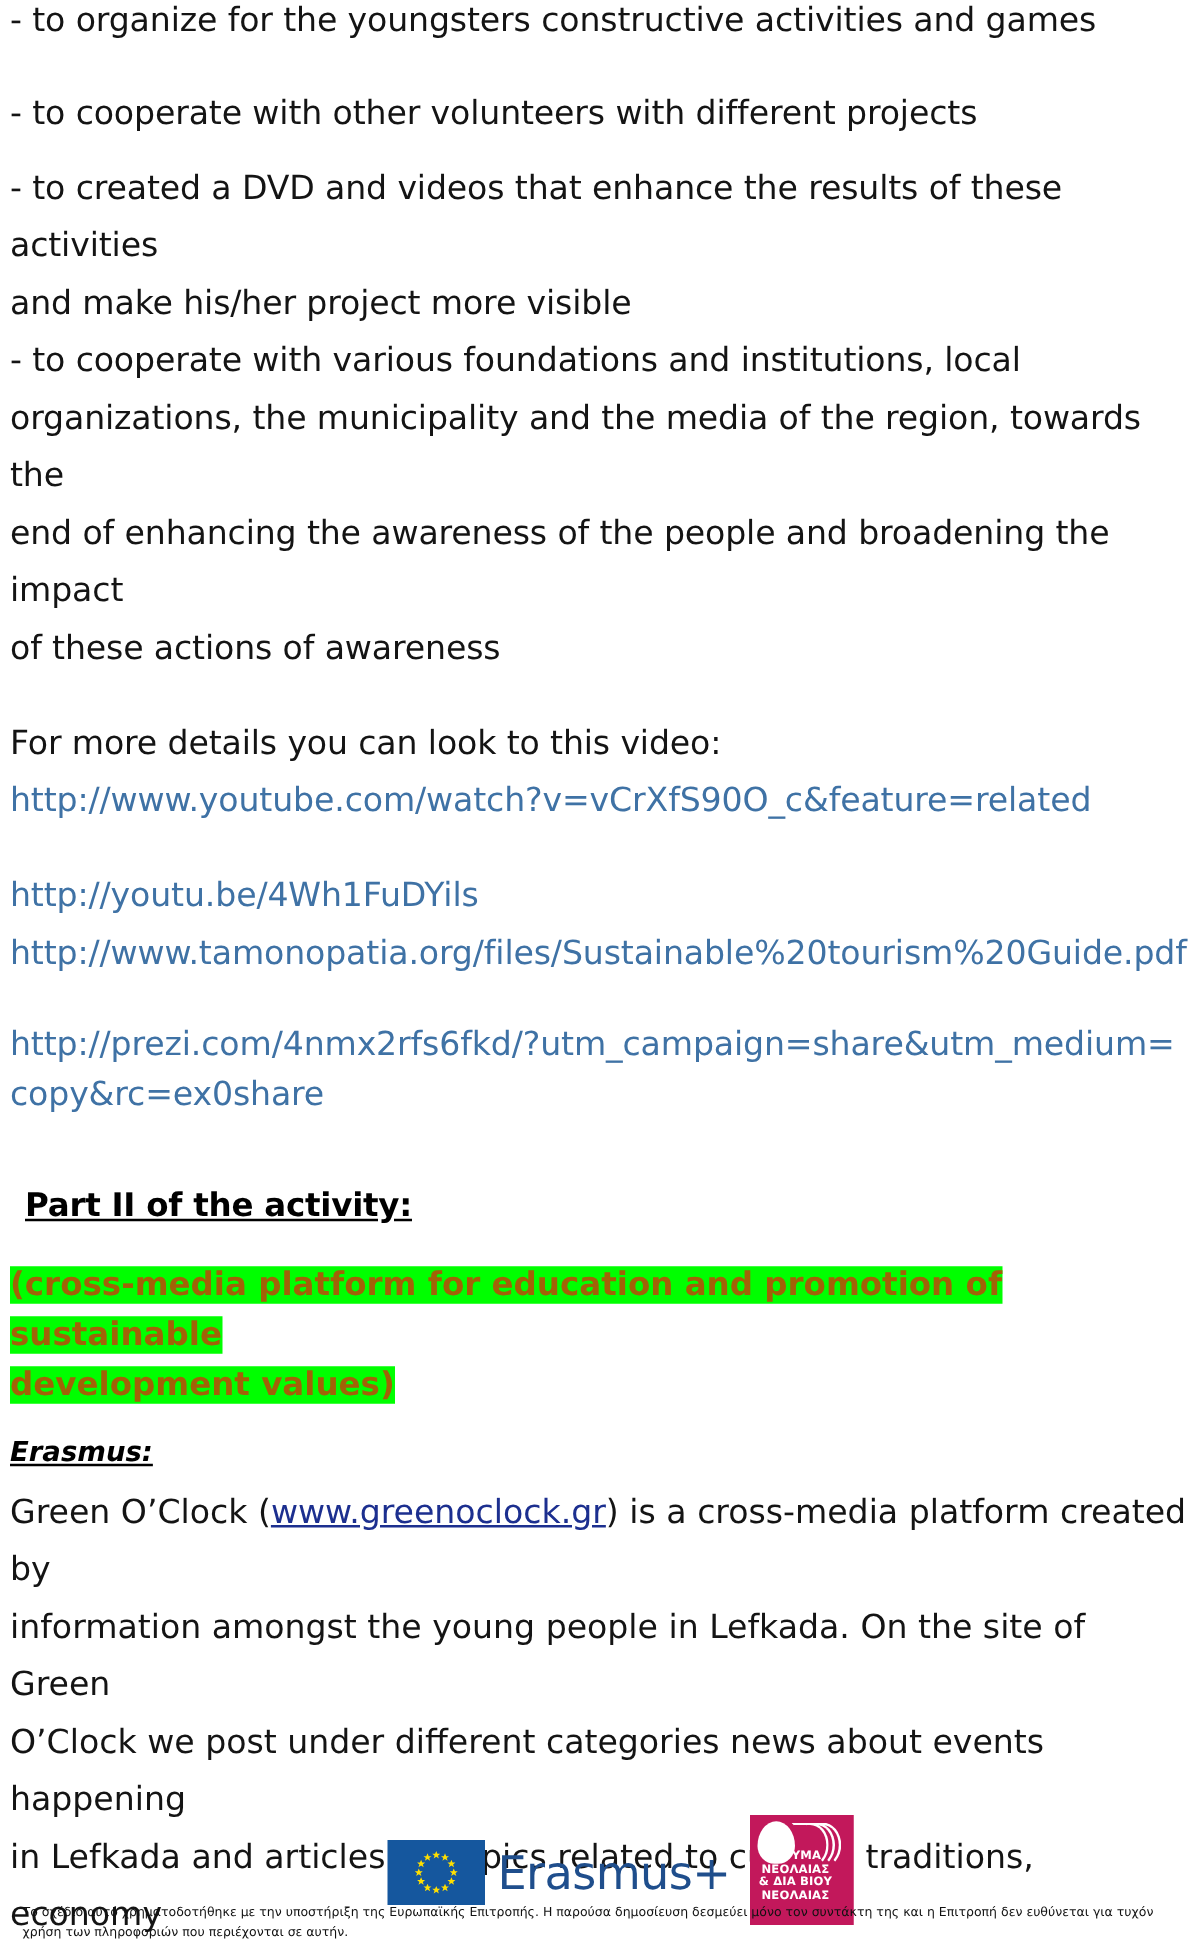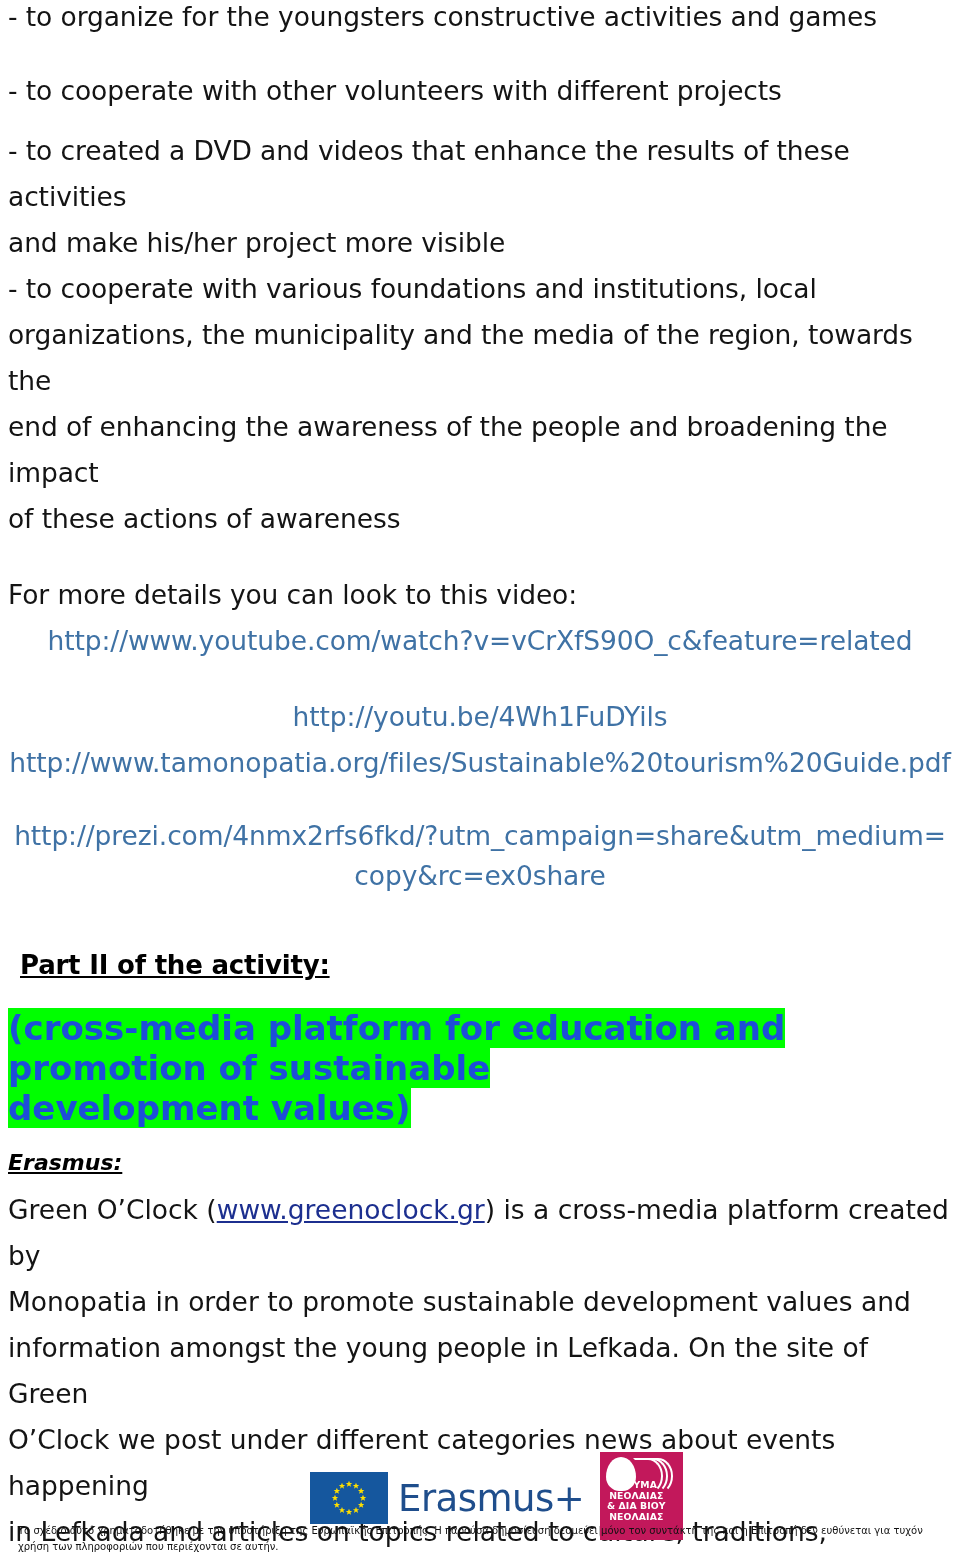--- a/index.html
+++ b/index.html
@@ -26,42 +26,41 @@
     line-height: 46px;
     color: #141414;
     letter-spacing: -0.1px;
   }
   .bullet-line {
     margin: 0;
     padding: 0;
   }
   .link-blue {
     color: #3f72a5;
-    text-align: center;
   }
   .link-navy {
     color: #1c2f8f;
     text-decoration: underline;
   }
   .spacer-sm { height: 14px; }
   .spacer-md { height: 30px; }
 
   .heading-partii {
     font-size: 26px;
     font-weight: bold;
     text-decoration: underline;
     letter-spacing: -0.2px;
     color: #000;
     margin: 12px;
   }
   .highlight-block {
-    font-size: 34px;
+    font-size: 26px;
     font-weight: bold;
     line-height: 40px;
-    color: #1d4ed8;
+    color: #a16207;
     margin: 0;
   }
   .highlight-block .hl {
     background: #00ff00;
     box-decoration-break: clone;
     -webkit-box-decoration-break: clone;
   }
   .summary-label {
     font-size: 22px;
     font-weight: bold;
@@ -221,21 +220,20 @@
     <div style="height:22px"></div>
 
     <div>
       <span class="summary-label">Erasmus:</span>
     </div>
 
     <div style="height:12px"></div>
 
     <div class="para">
       <div><span>Green O’Clock (</span><span class="link-navy">www.greenoclock.gr</span><span>) is a cross-media platform created by</span></div>
-      <div>Monopatia  in  order  to  promote  sustainable  development  values  and</div>
       <div>information amongst the young people in Lefkada.  On the site of Green</div>
       <div>O’Clock we post under different categories news about events happening</div>
       <div>in Lefkada and articles on topics related to culture, traditions, economy</div>
 
     </div>
 
   </div>
 
   <div class="logos">
 

